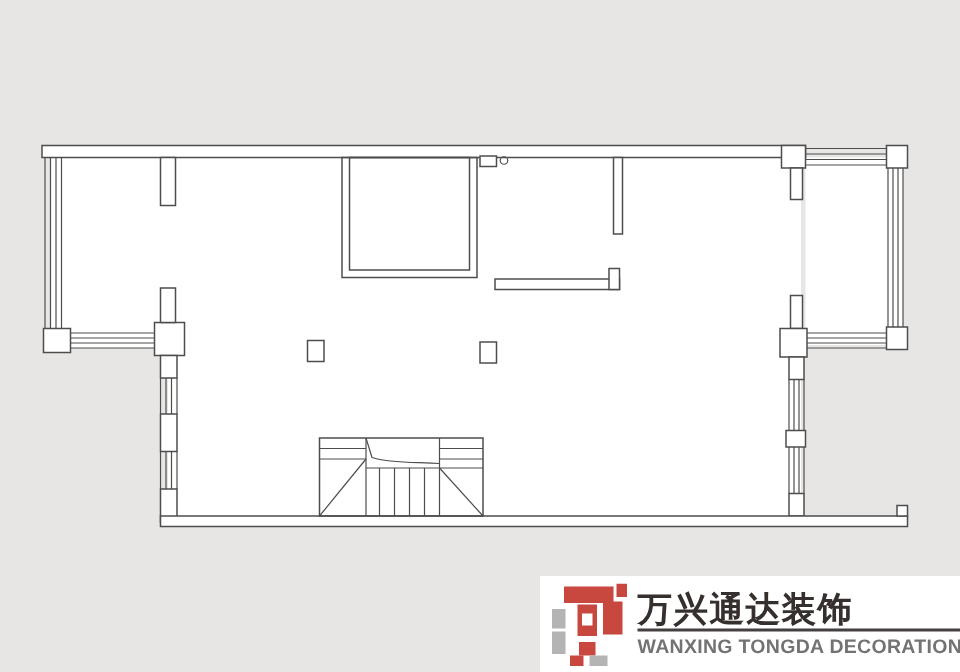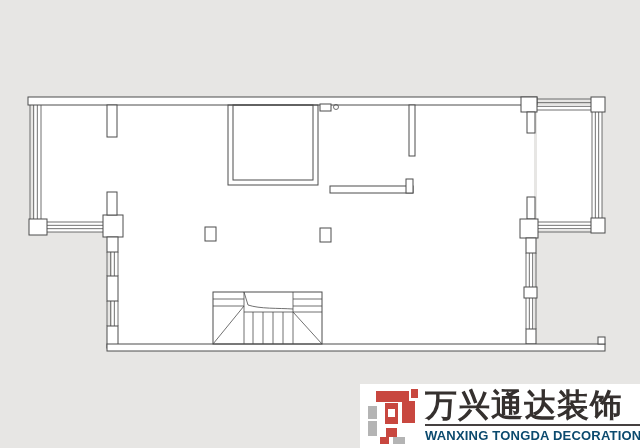--- a/index.html
+++ b/index.html
@@ -15,21 +15,21 @@
     position:absolute;
     left:360px;top:384px;
     width:280px;height:64px;
     background:#ffffff;
     display:flex;
     align-items:center;
   }
   .logo-mark{margin-left:7px;flex:0 0 auto;}
   .logo-text{margin-left:6px;display:flex;flex-direction:column;}
   .logo-cn{
-    font-size:32px;
+    font-size:23px;
     font-weight:bold;
     line-height:1.05;
     letter-spacing:1px;
     color:#35302e;
     white-space:nowrap;
   }
   .logo-divider{height:2px;width:216px;background:#454040;margin:1px 0 2px 0;}
   .logo-en{
     font-size:13px;
     font-weight:bold;
@@ -135,16 +135,16 @@
         <rect x="17" y="14" width="13" height="21" fill="#c8473f"></rect>
         <rect x="20" y="20" width="7" height="8" fill="#ffffff"></rect>
         <rect x="18" y="39" width="11" height="9" fill="#c8473f"></rect>
         <rect x="34" y="12" width="13" height="22" fill="#c8473f"></rect>
         <rect x="12" y="48" width="9" height="7" fill="#c8473f"></rect>
         <rect x="25" y="48" width="12" height="7" fill="#b4b4b4"></rect>
       </svg>
     <div class="logo-text">
       <div class="logo-cn" style="color: rgb(53, 48, 46);">万兴通达装饰</div>
       <div class="logo-divider" style="background: rgb(69, 64, 64);"></div>
-      <div class="logo-en" style="color: #0c4a6e;">WANXING TONGDA DECORATION</div>
+      <div class="logo-en" style="color: #737373;">WANXING TONGDA DECORATION</div>
     </div>
   </div>
 </div>
 
 </body></html>

